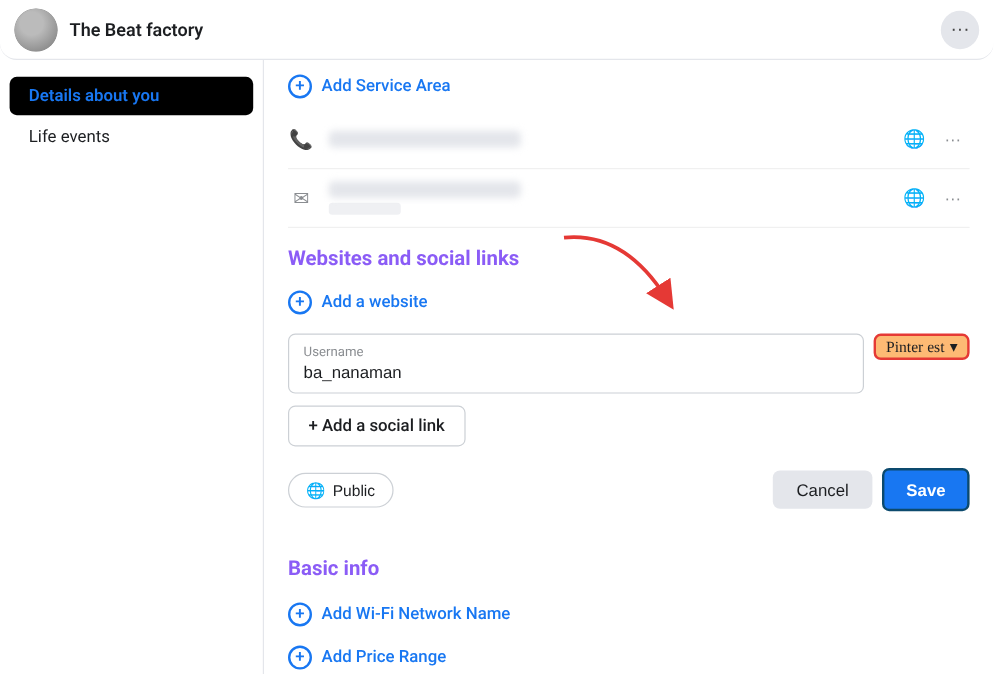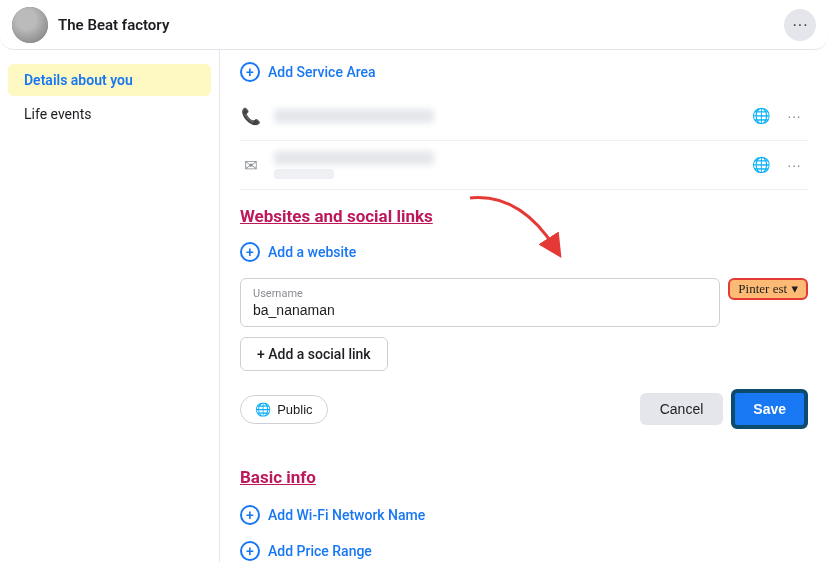--- a/index.html
+++ b/index.html
@@ -84,21 +84,21 @@
     }
     .sidebar-item {
       padding: 8px 16px;
       cursor: pointer;
       border-radius: 6px;
       margin: 2px 8px;
       font-size: 14px;
       color: #1c1e21;
     }
     .sidebar-item.active {
-      background: #fef9c3;
+      background: #000000;
       color: #1877f2;
       font-weight: 600;
     }
 
     
     .content {
       flex: 1;
       overflow-y: auto;
       padding: 0 20px 20px 20px;
     }
@@ -188,23 +188,22 @@
       align-items: center;
       justify-content: center;
       font-size: 14px;
       color: #8a8d91;
     }
 
     
     .section-heading {
       font-size: 17px;
       font-weight: 700;
-      color: #be185d;
+      color: #8b5cf6;
       padding: 16px 0 10px 0;
-      text-decoration: underline;
     }
 
     
     .add-website {
       display: flex;
       align-items: center;
       gap: 8px;
       color: #1877f2;
       cursor: pointer;
       padding: 6px 0;
@@ -310,21 +309,21 @@
       border: none;
       border-radius: 6px;
       padding: 8px 20px;
       cursor: pointer;
       font-size: 14px;
       font-weight: 500;
       color: #1c1e21;
     }
     .save-btn {
       background: #1877f2;
-      border: 4px solid #0c4a6e;
+      border: 2px solid #0c4a6e;
       border-radius: 6px;
       padding: 8px 18px;
       cursor: pointer;
       font-size: 14px;
       font-weight: 600;
       color: #fff;
     }
 
     
     .basic-info-section {

